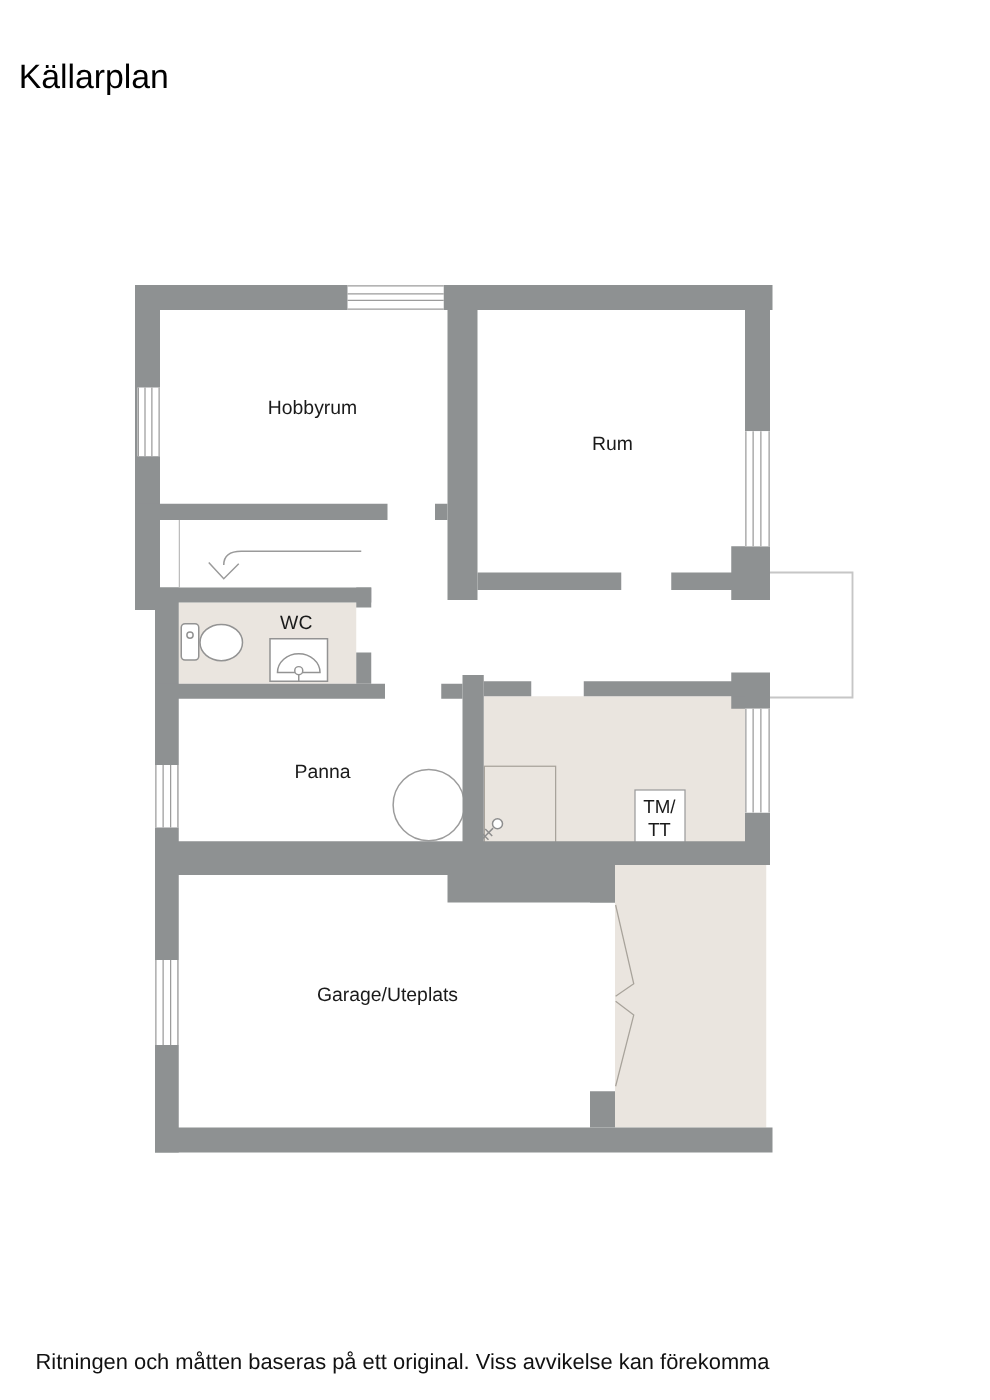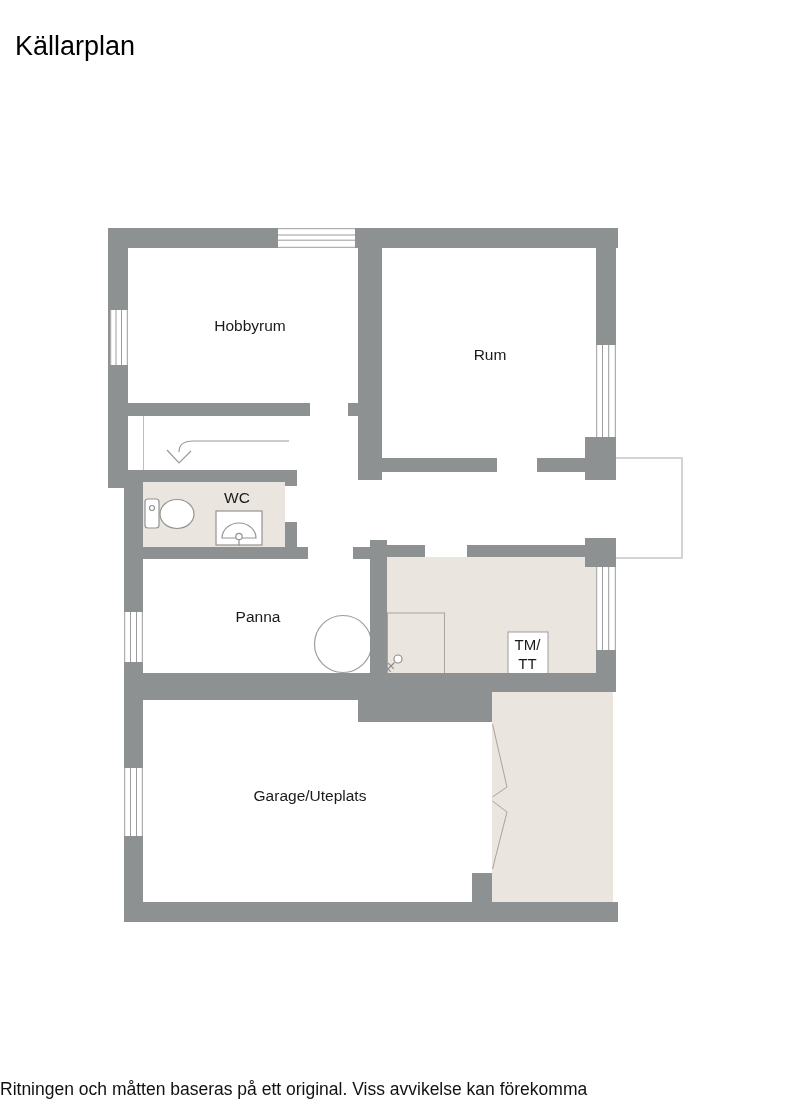--- a/index.html
+++ b/index.html
@@ -1,20 +1,20 @@
 <!DOCTYPE html>
 <html><head>
 <meta charset="utf-8">
 <style>
   html,body{margin:0;padding:0;background:#ffffff;}
   body{font-family:"Liberation Sans", sans-serif;color:#1a1a1a;}
   .page{position:relative;width:792px;height:1120px;background:#fff;overflow:hidden;}
   .plan-svg{position:absolute;left:0;top:0;}
-  .page-title{position:absolute;left:15px;top:32px;font-size:27px;line-height:1.1;color:#000;}
-  .disclaimer{position:absolute;left:0;top:1079px;width:644px;text-align:left;font-size:17.5px;color:#111;}
+  .page-title{position:absolute;left:15px;top:47px;font-size:27px;line-height:1.1;color:#000;}
+  .disclaimer{position:absolute;left:0;top:1079px;width:644px;text-align:center;font-size:17.5px;color:#111;}
   .room-label{font-size:15.5px;fill:#1a1a1a;}
   .small-label{font-size:15px;fill:#1a1a1a;}
   .wall{fill:#8E9192;}
   .floor{fill:#EAE5DF;}
   .pane{fill:#ffffff;}
   .wline{stroke:#9C9C9C;stroke-width:1;}
   .fixture{stroke:#939393;stroke-width:1.2;fill:#ffffff;}
   .thinline{stroke:#A8A39B;stroke-width:1;fill:none;}
   .stair{stroke:#9A9A9A;stroke-width:1.2;fill:none;}
 </style>

